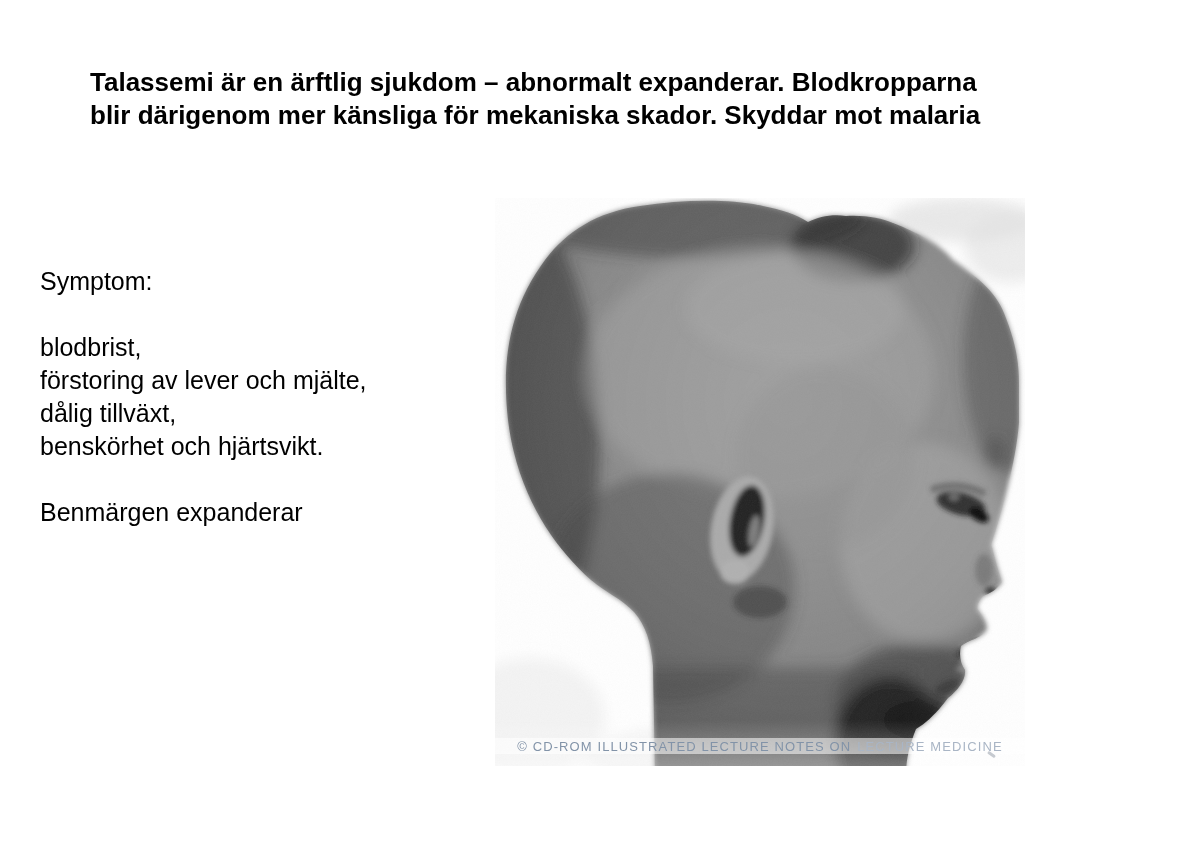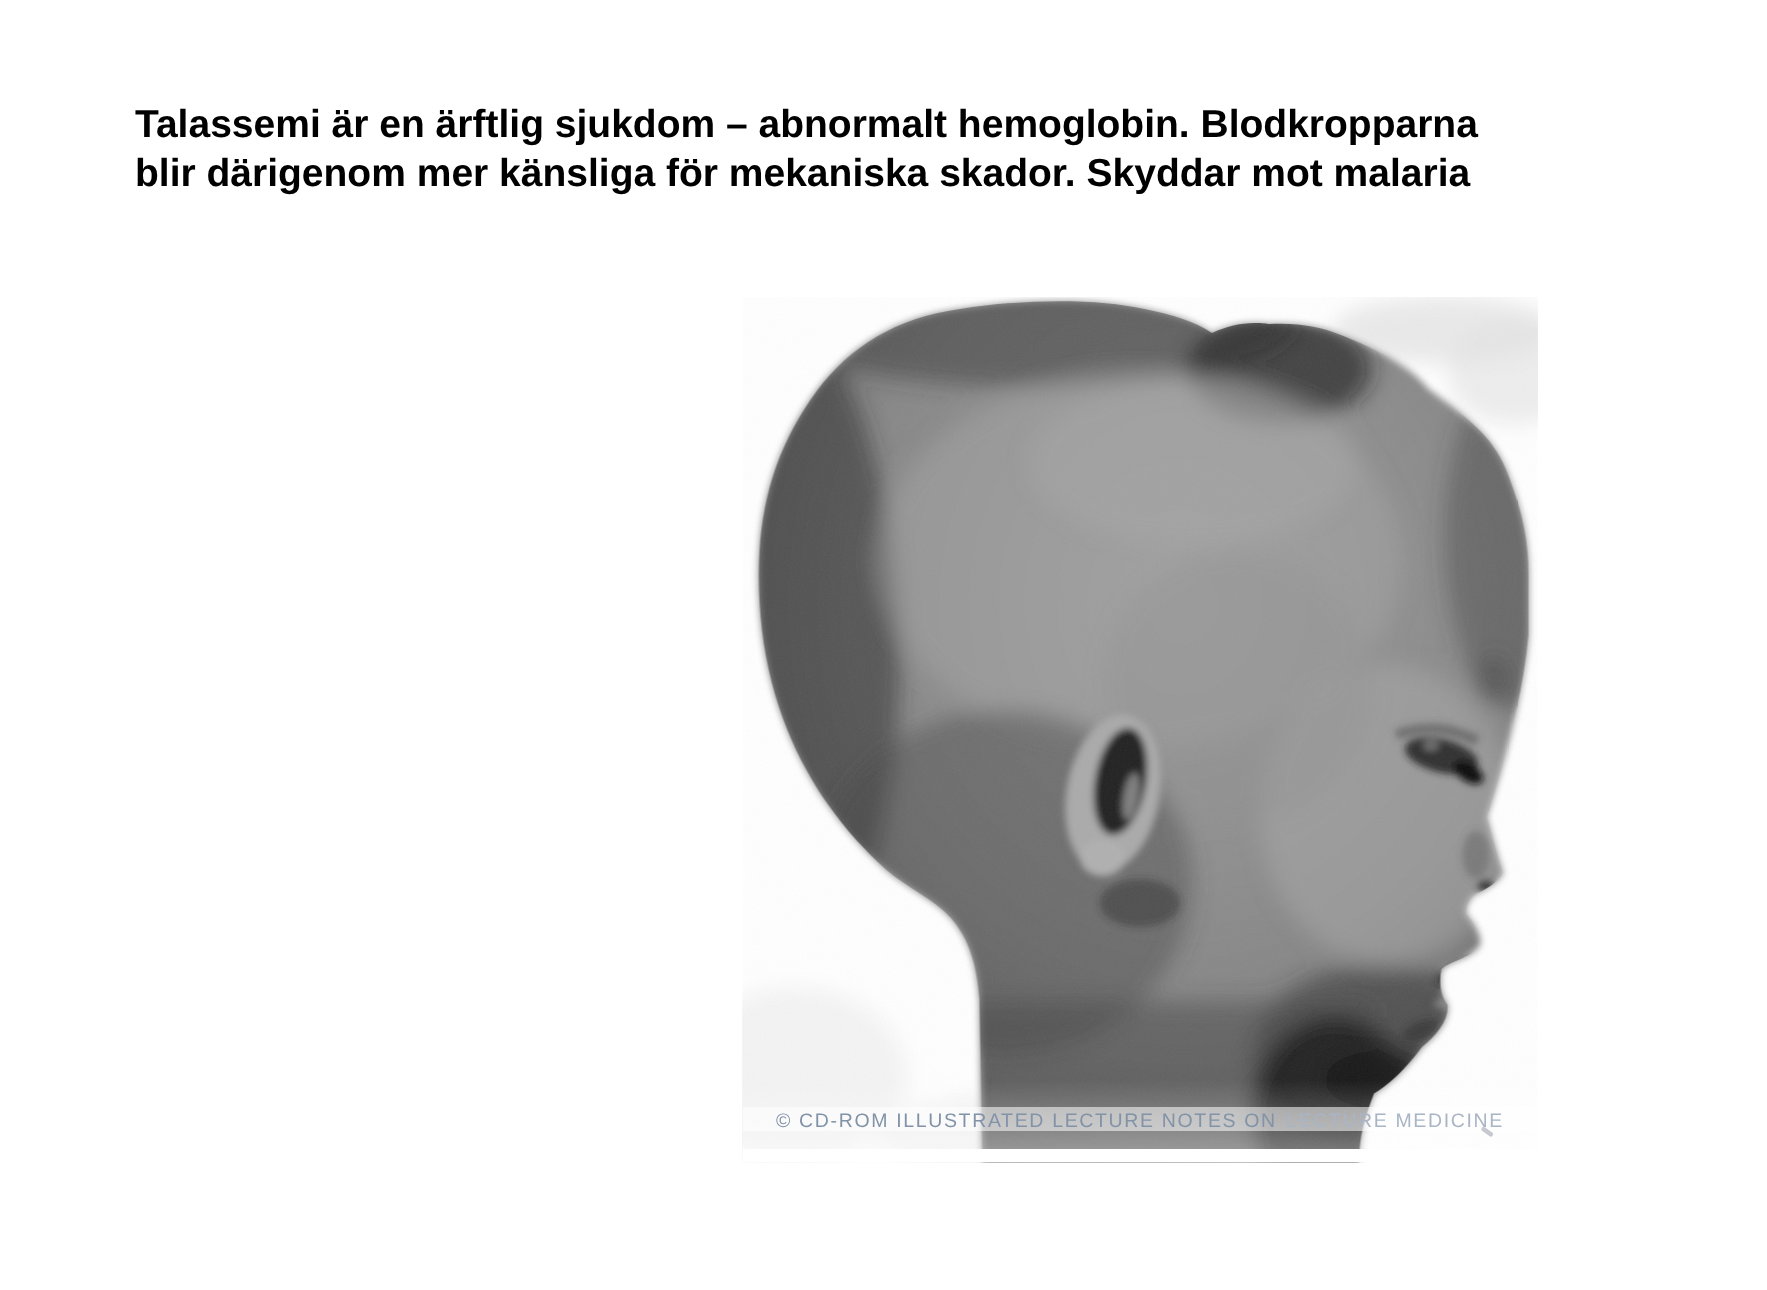--- a/index.html
+++ b/index.html
@@ -34,23 +34,31 @@
   .smudge{
     position:absolute;left:492px;top:555px;width:9px;height:3px;
     background:#b8bdc4;border-radius:2px;transform:rotate(35deg);opacity:.8;
   }
 </style>
 </head>
 <body>
 
 <div class="slide">
 
-  <h1 class="slide-title">Talassemi är en ärftlig sjukdom – abnormalt hemoglobin. Blodkropparna
+  <h1 class="slide-title">Talassemi är en ärftlig sjukdom – abnormalt expanderar. Blodkropparna
 blir därigenom mer känsliga för mekaniska skador. Skyddar mot malaria</h1>
 
+  <div class="symptom-text">Symptom:
+
+blodbrist,
+förstoring av lever och mjälte,
+dålig tillväxt,
+benskörhet och hjärtsvikt.
+
+Benmärgen expanderar</div>
 
   <figure class="photo">
     <svg width="530" height="577" viewBox="0 0 530 577" xmlns="http://www.w3.org/2000/svg">
       <defs>
         <radialGradient id="skin" cx="55%" cy="35%" r="80%">
           <stop offset="0%" stop-color="#9e9e9e"></stop>
           <stop offset="55%" stop-color="#878787"></stop>
           <stop offset="100%" stop-color="#585858"></stop>
         </radialGradient>
         <linearGradient id="fadeBot" x1="0" y1="0" x2="0" y2="1">

